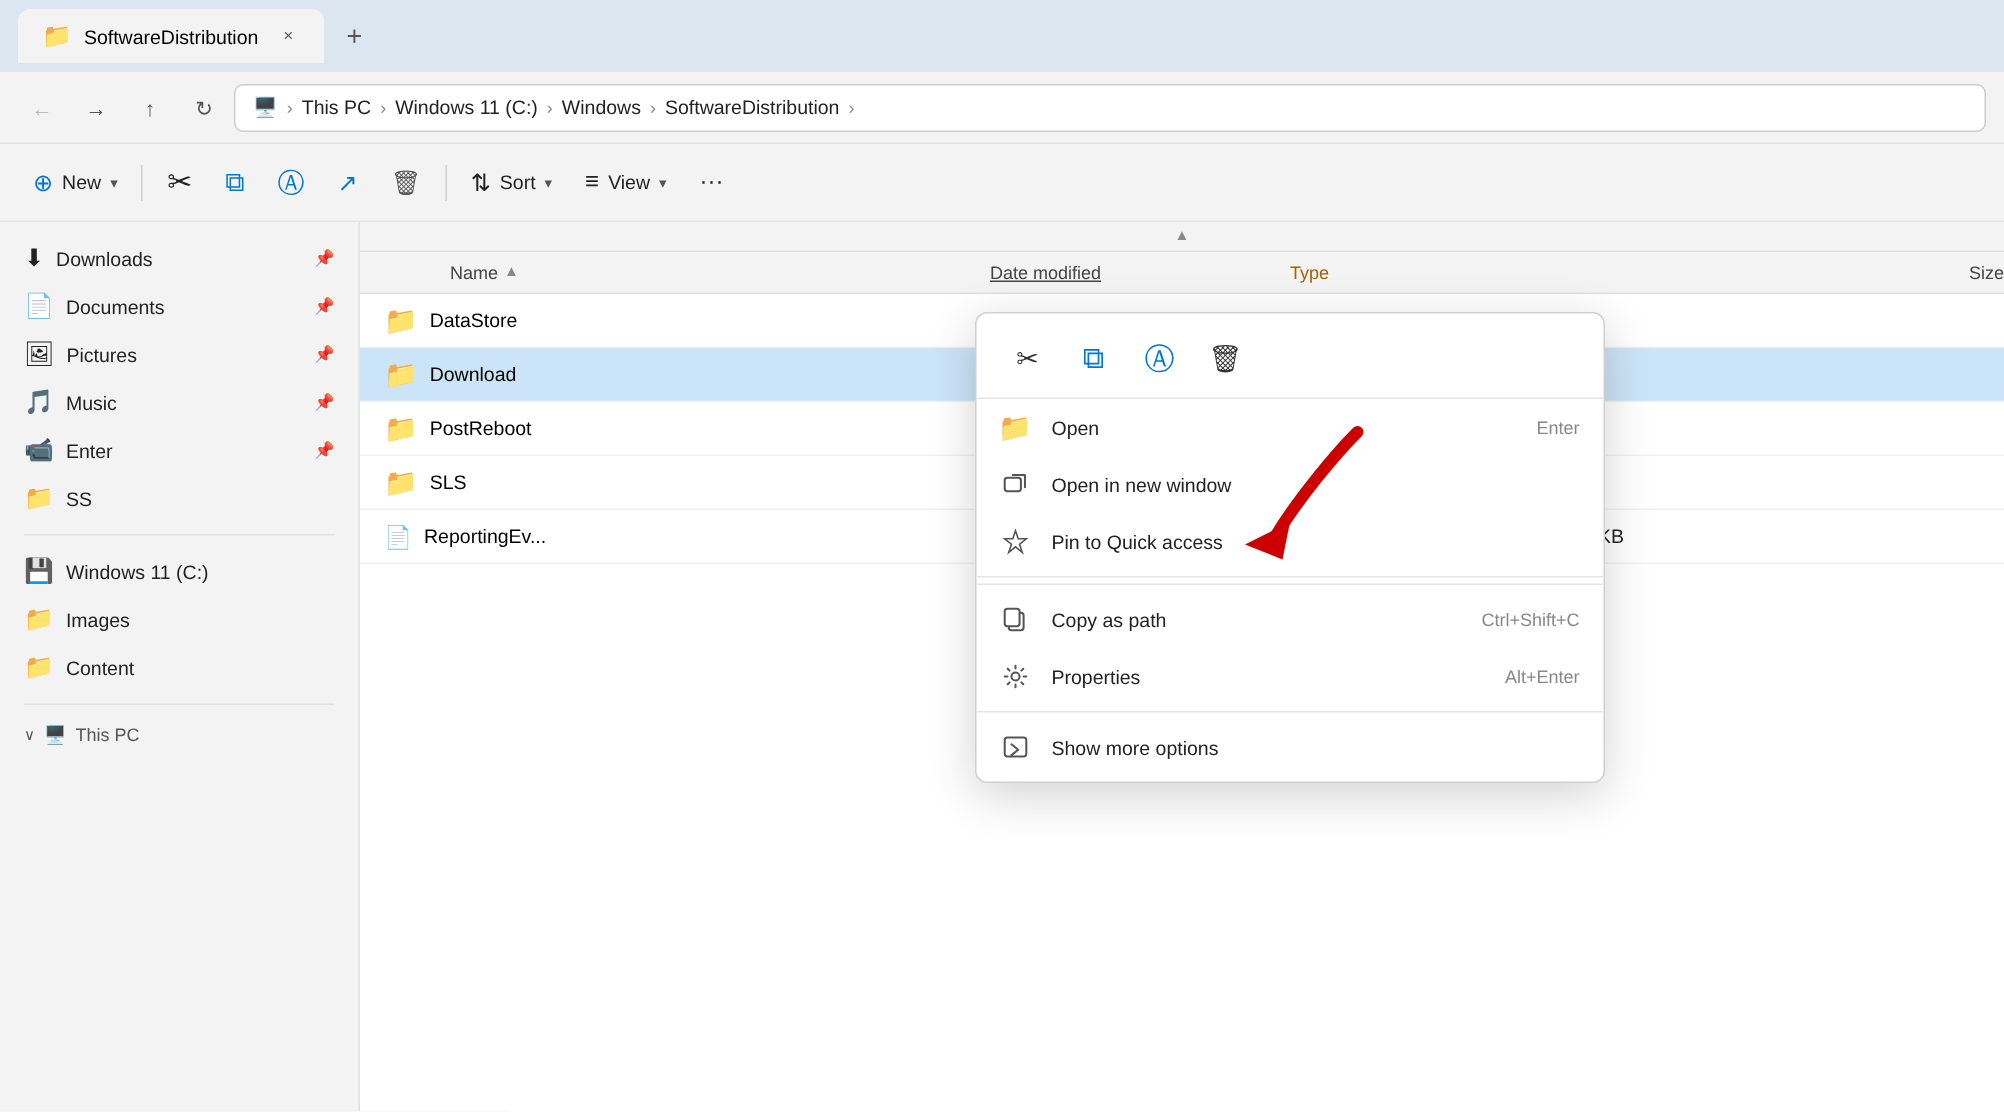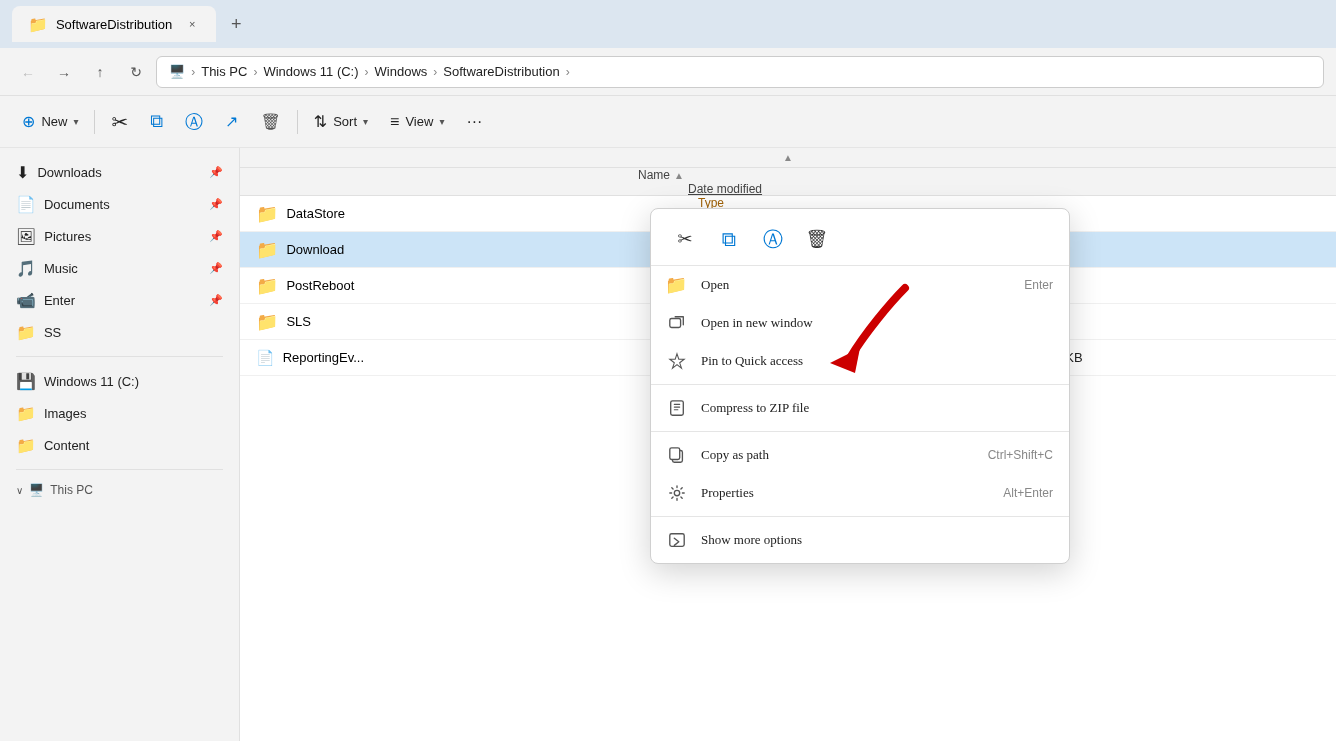--- a/index.html
+++ b/index.html
@@ -152,21 +152,20 @@
       flex-direction: column;
       position: relative;
     }
     .content-header-row {
       display: flex;
       background: #f3f3f3;
       border-bottom: 1px solid #e0e0e0;
       height: 28px;
       align-items: center;
       padding: 0;
-      flex-direction: column;
     }
     .col-name { width: 420px; padding-left: 60px; font-size: 12px; color: #444; display: flex; align-items: center; gap: 4px; }
     .col-date { width: 200px; font-size: 12px; color: #444; text-decoration: underline; }
     .col-type { width: 180px; font-size: 12px; color: #a16207; }
     .col-size { flex: 1; font-size: 12px; color: #444; text-align: right; }
     .sort-arrow { font-size: 10px; color: #888; }
 
     .file-row {
       display: flex;
       align-items: center;
@@ -236,21 +235,21 @@
       font-size: 13px;
       color: #222;
       cursor: pointer;
     }
     .ctx-item-icon {
       width: 20px; height: 20px;
       display: flex; align-items: center; justify-content: center;
       font-size: 16px;
       flex-shrink: 0;
     }
-    .ctx-item-label { flex: 1; font-family: Liberation Serif, serif; }
+    .ctx-item-label { flex: 1; }
     .ctx-item-shortcut { color: #888; font-size: 12px; }
     .ctx-divider { height: 1px; background: #e5e5e5; margin: 4px 0; }
 
     
     .red-arrow {
       position: absolute;
       top: 130px;
       left: 570px;
       z-index: 300;
       pointer-events: none;
@@ -493,29 +492,20 @@
           <div class="ctx-item-icon">
             <svg width="18" height="18" viewBox="0 0 20 20" fill="none">
               <path d="M10 2 L12 8 L18 8 L13 12 L15 18 L10 14 L5 18 L7 12 L2 8 L8 8 Z" stroke="#555" stroke-width="1.2" fill="none"></path>
             </svg>
           </div>
           <span class="ctx-item-label">Pin to Quick access</span>
         </div>
 
         <div class="ctx-divider"></div>
 
-        <div class="ctx-item">
-          <div class="ctx-item-icon">
-            <svg width="18" height="18" viewBox="0 0 20 20" fill="none">
-              <rect x="3" y="2" width="14" height="16" rx="2" stroke="#555" stroke-width="1.5" fill="none"></rect>
-              <path d="M7 6h6M7 9h6M7 12h4" stroke="#555" stroke-width="1.2" stroke-linecap="round"></path>
-            </svg>
-          </div>
-          <span class="ctx-item-label">Compress to ZIP file</span>
-        </div>
 
         <div class="ctx-divider"></div>
 
         <div class="ctx-item">
           <div class="ctx-item-icon">
             <svg width="18" height="18" viewBox="0 0 20 20" fill="none">
               <rect x="5" y="5" width="11" height="13" rx="2" stroke="#555" stroke-width="1.5" fill="none"></rect>
               <rect x="2" y="2" width="11" height="13" rx="2" stroke="#555" stroke-width="1.5" fill="white"></rect>
             </svg>
           </div>

